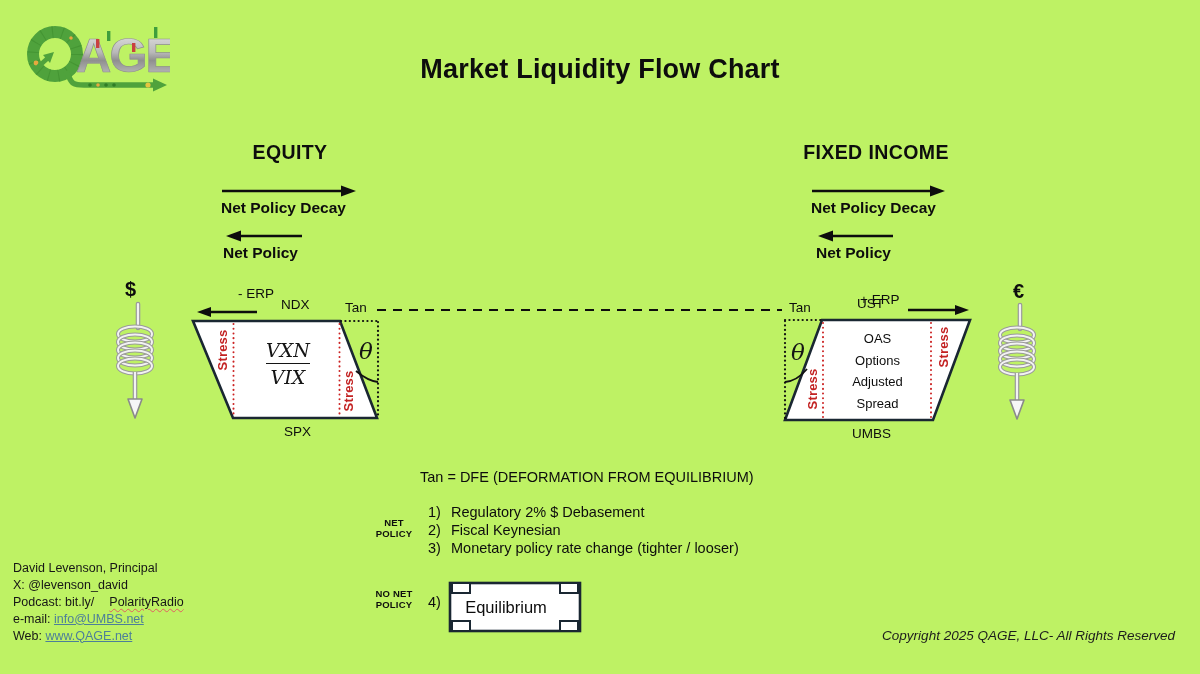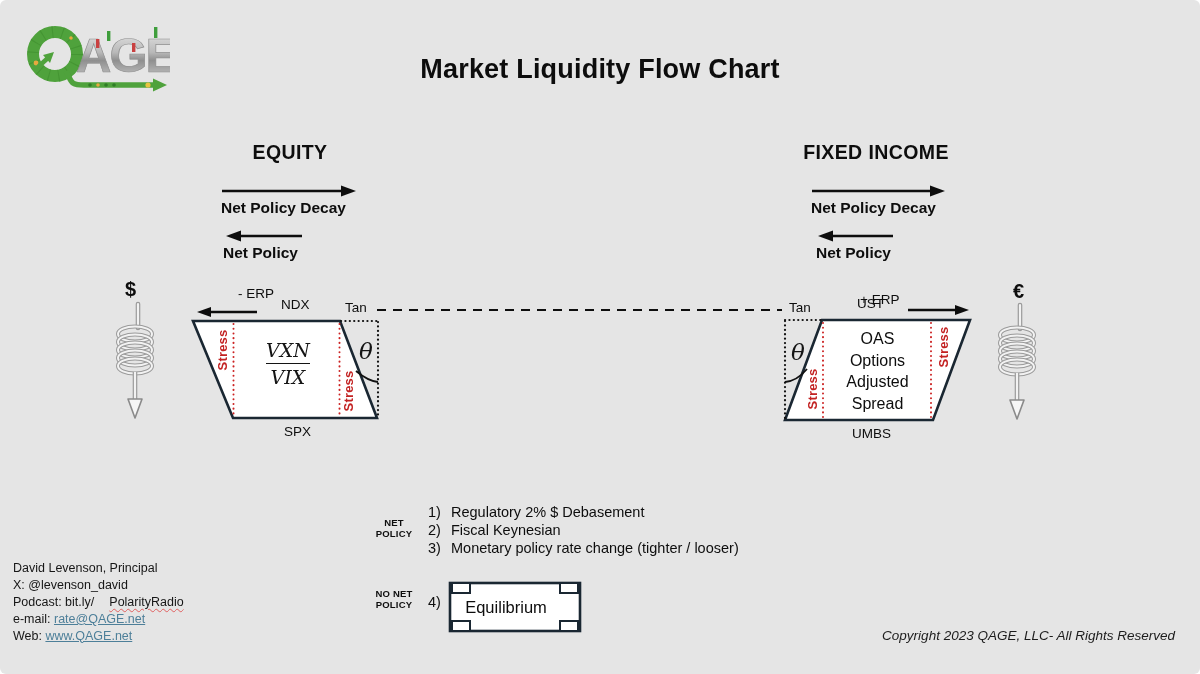--- a/index.html
+++ b/index.html
@@ -1,35 +1,35 @@
 <!DOCTYPE html>
 <html><head>
 <meta charset="utf-8">
 <style>
   html,body{margin:0;padding:0;background:#fff;}
-  #canvas{position:relative;width:1200px;height:674px;background:#e5e5e5;overflow:hidden;
-          font-family:"Liberation Sans",sans-serif;color:#111;border-radius:6px;}
+  #canvas{position:relative;width:1200px;height:674px;background:#bef264;overflow:hidden;
+          font-family:"Liberation Sans",sans-serif;color:#111;}
   .abs{position:absolute;}
   .ctr{text-align:center;}
   .title{font-size:27px;font-weight:800;letter-spacing:.2px;color:#0d0d0d;}
   .sec-head{font-size:19.5px;font-weight:800;letter-spacing:.4px;color:#0d0d0d;}
   .arrow-label{font-size:15.5px;font-weight:700;color:#0d0d0d;}
   .small-lbl{font-size:13.5px;color:#0d0d0d;}
   .addr{font-size:12px;line-height:16.8px;color:#161616;}
   .math{font-family:"DejaVu Serif",serif;font-style:italic;color:#141414;}
   .stress{font-size:13px;font-weight:600;color:#c32222;letter-spacing:.2px;
           transform:translate(-50%,-50%) rotate(-90deg);white-space:nowrap;}
   .policy-tag{font-size:9.5px;font-weight:800;line-height:10.5px;letter-spacing:.2px;color:#0d0d0d;}
   .list-row{display:flex;font-size:14.5px;line-height:18.2px;color:#0d0d0d;}
   .list-num{width:23px;flex:0 0 23px;}
   .contact{font-size:12.5px;line-height:16.9px;color:#161616;}
   .link{color:#4d7f99;text-decoration:underline;cursor:pointer;}
   .squiggle{text-decoration:underline wavy #e06060 1px;text-underline-offset:2px;padding-left:15px;}
   .copyright{font-size:13.5px;font-style:italic;color:#1c1c1c;}
-  .oas{font-size:16px;line-height:21.5px;color:#0d0d0d;}
+  .oas{font-size:13px;line-height:21.5px;color:#0d0d0d;}
   .currency{font-size:20px;font-weight:800;color:#0d0d0d;}
   sup{font-size:8px;}
 </style>
 </head>
 <body>
 
 <div id="canvas">
 
   <svg class="abs" style="left:0;top:0;" width="1200" height="674" viewBox="0 0 1200 674">
     <defs>
@@ -195,20 +195,21 @@
     <div>Options</div>
     <div>Adjusted</div>
     <div>Spread</div>
   </div>
 
   <div class="abs math" style="left:791px;top:339px;font-size:23px;">θ</div>
 
   <div class="abs stress" style="left:812px;top:389px;">Stress</div>
   <div class="abs stress" style="left:943px;top:347px;">Stress</div>
 
+  <div class="abs" style="left:420px;top:469px;font-size:14.5px;color:#0d0d0d;">Tan = DFE (DEFORMATION FROM EQUILIBRIUM)</div>
 
   <div class="abs ctr policy-tag" style="left:373px;top:518px;width:42px;">
     <div>NET</div>
     <div>POLICY</div>
   </div>
 
   <div class="abs" style="left:428px;top:503px;">
     <div class="list-row">
       <span class="list-num">1)</span>
       <span>Regulatory 2% $ Debasement</span>
@@ -229,19 +230,19 @@
   </div>
 
   <div class="abs" style="left:428px;top:594px;font-size:14.5px;color:#0d0d0d;">4)</div>
 
   <div class="abs ctr" style="left:450px;top:598px;width:112px;font-size:16.5px;color:#0d0d0d;">Equilibrium</div>
 
   <div class="abs contact" style="left:13px;top:560px;">
     <div>David Levenson, Principal</div>
     <div>X: @levenson_david</div>
     <div><span>Podcast: bit.ly/</span><span class="squiggle">PolarityRadio</span></div>
-    <div><span>e-mail: </span><span class="link">rate@QAGE.net</span></div>
+    <div><span>e-mail: </span><span class="link">info@UMBS.net</span></div>
     <div><span>Web: </span><span class="link">www.QAGE.net</span></div>
   </div>
 
-  <div class="abs copyright" style="left:860px;top:628px;width:315px;text-align:right;">Copyright 2023 QAGE, LLC- All Rights Reserved</div>
+  <div class="abs copyright" style="left:860px;top:628px;width:315px;text-align:right;">Copyright 2025 QAGE, LLC- All Rights Reserved</div>
 
 </div>
 
 </body></html>

